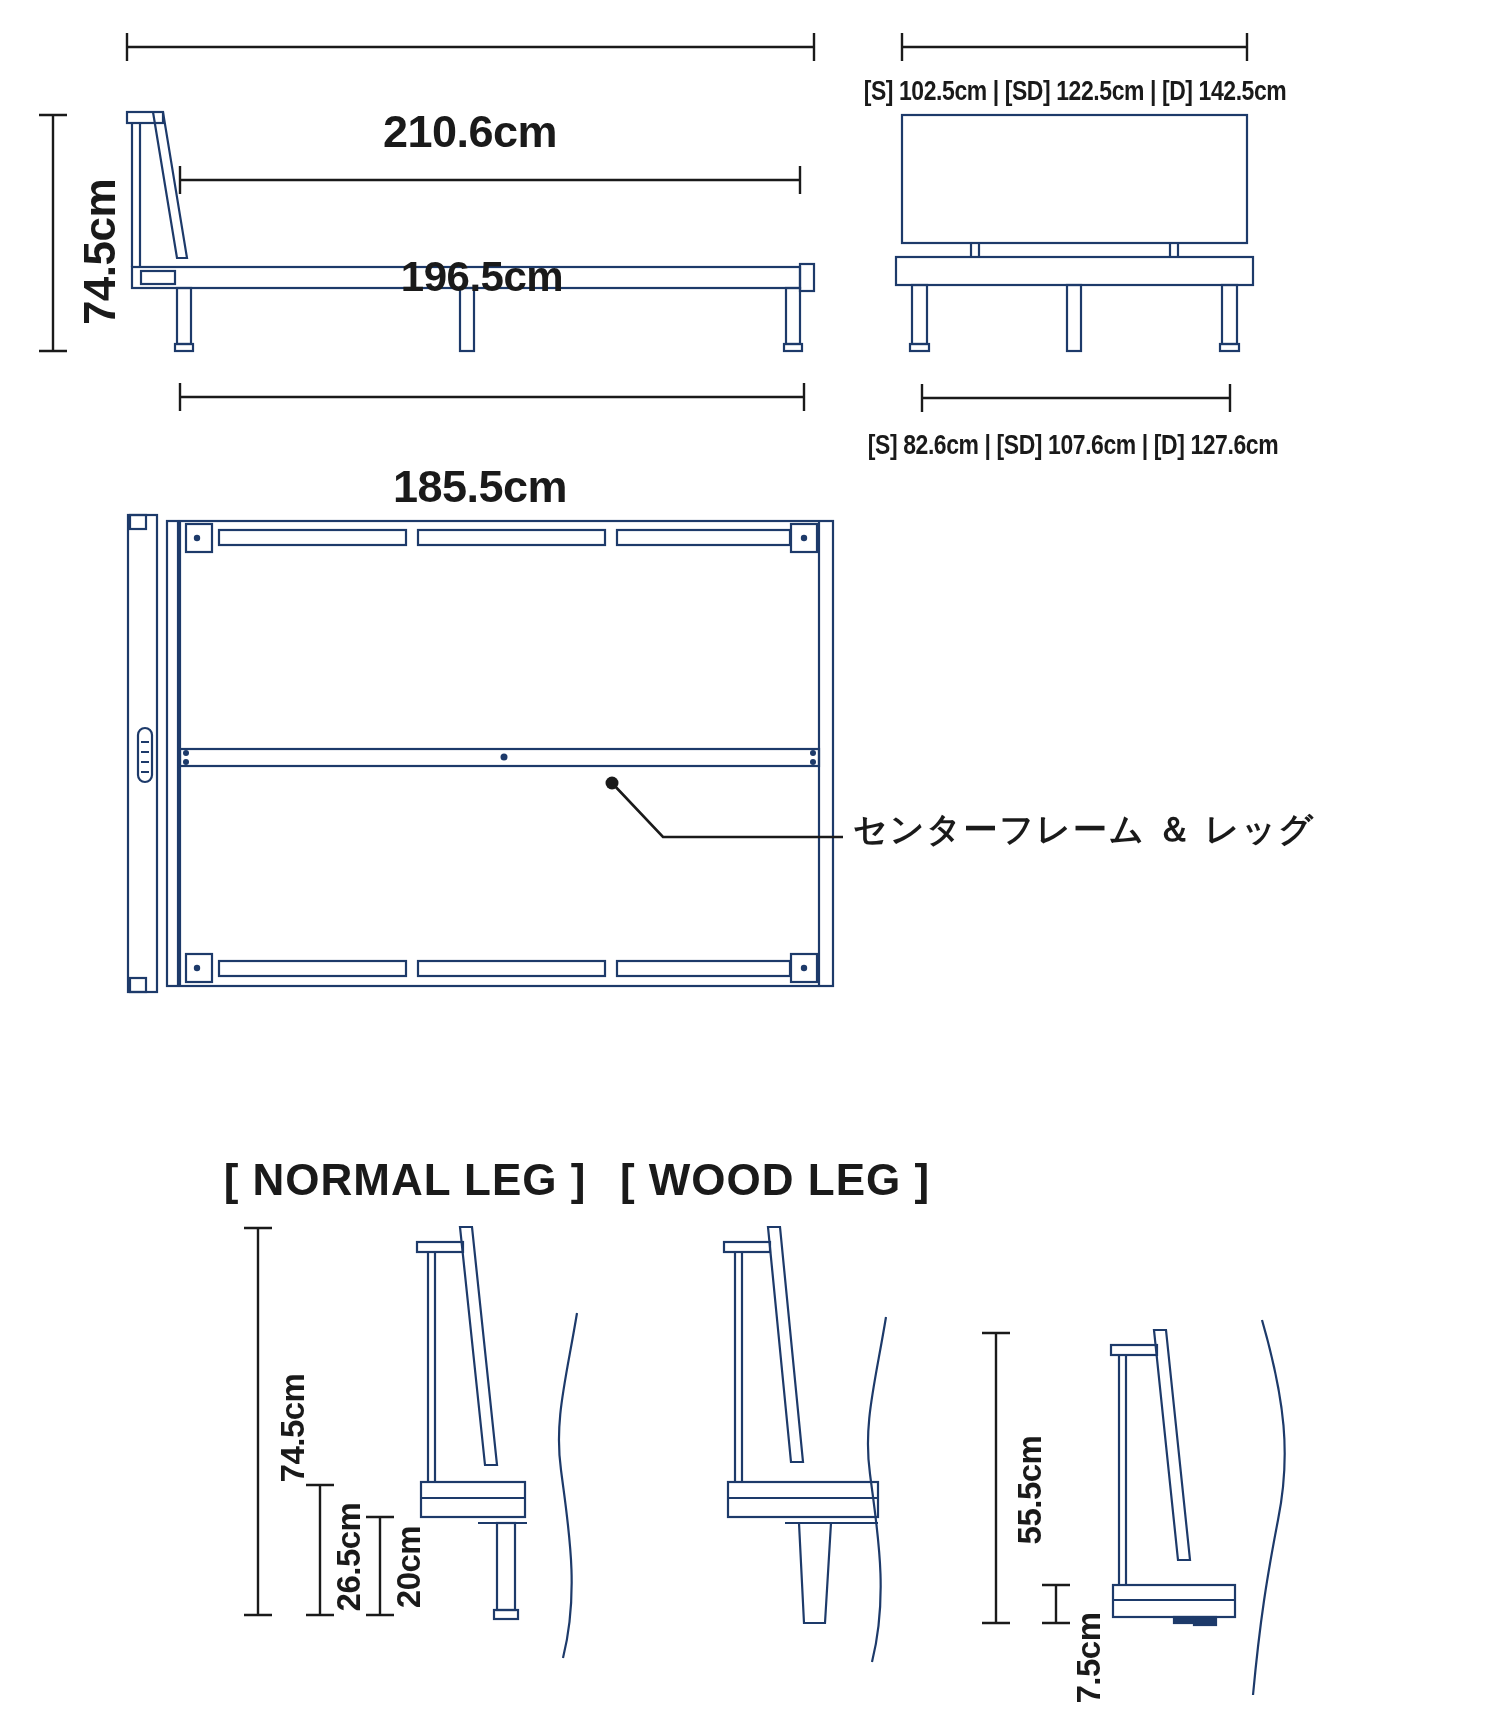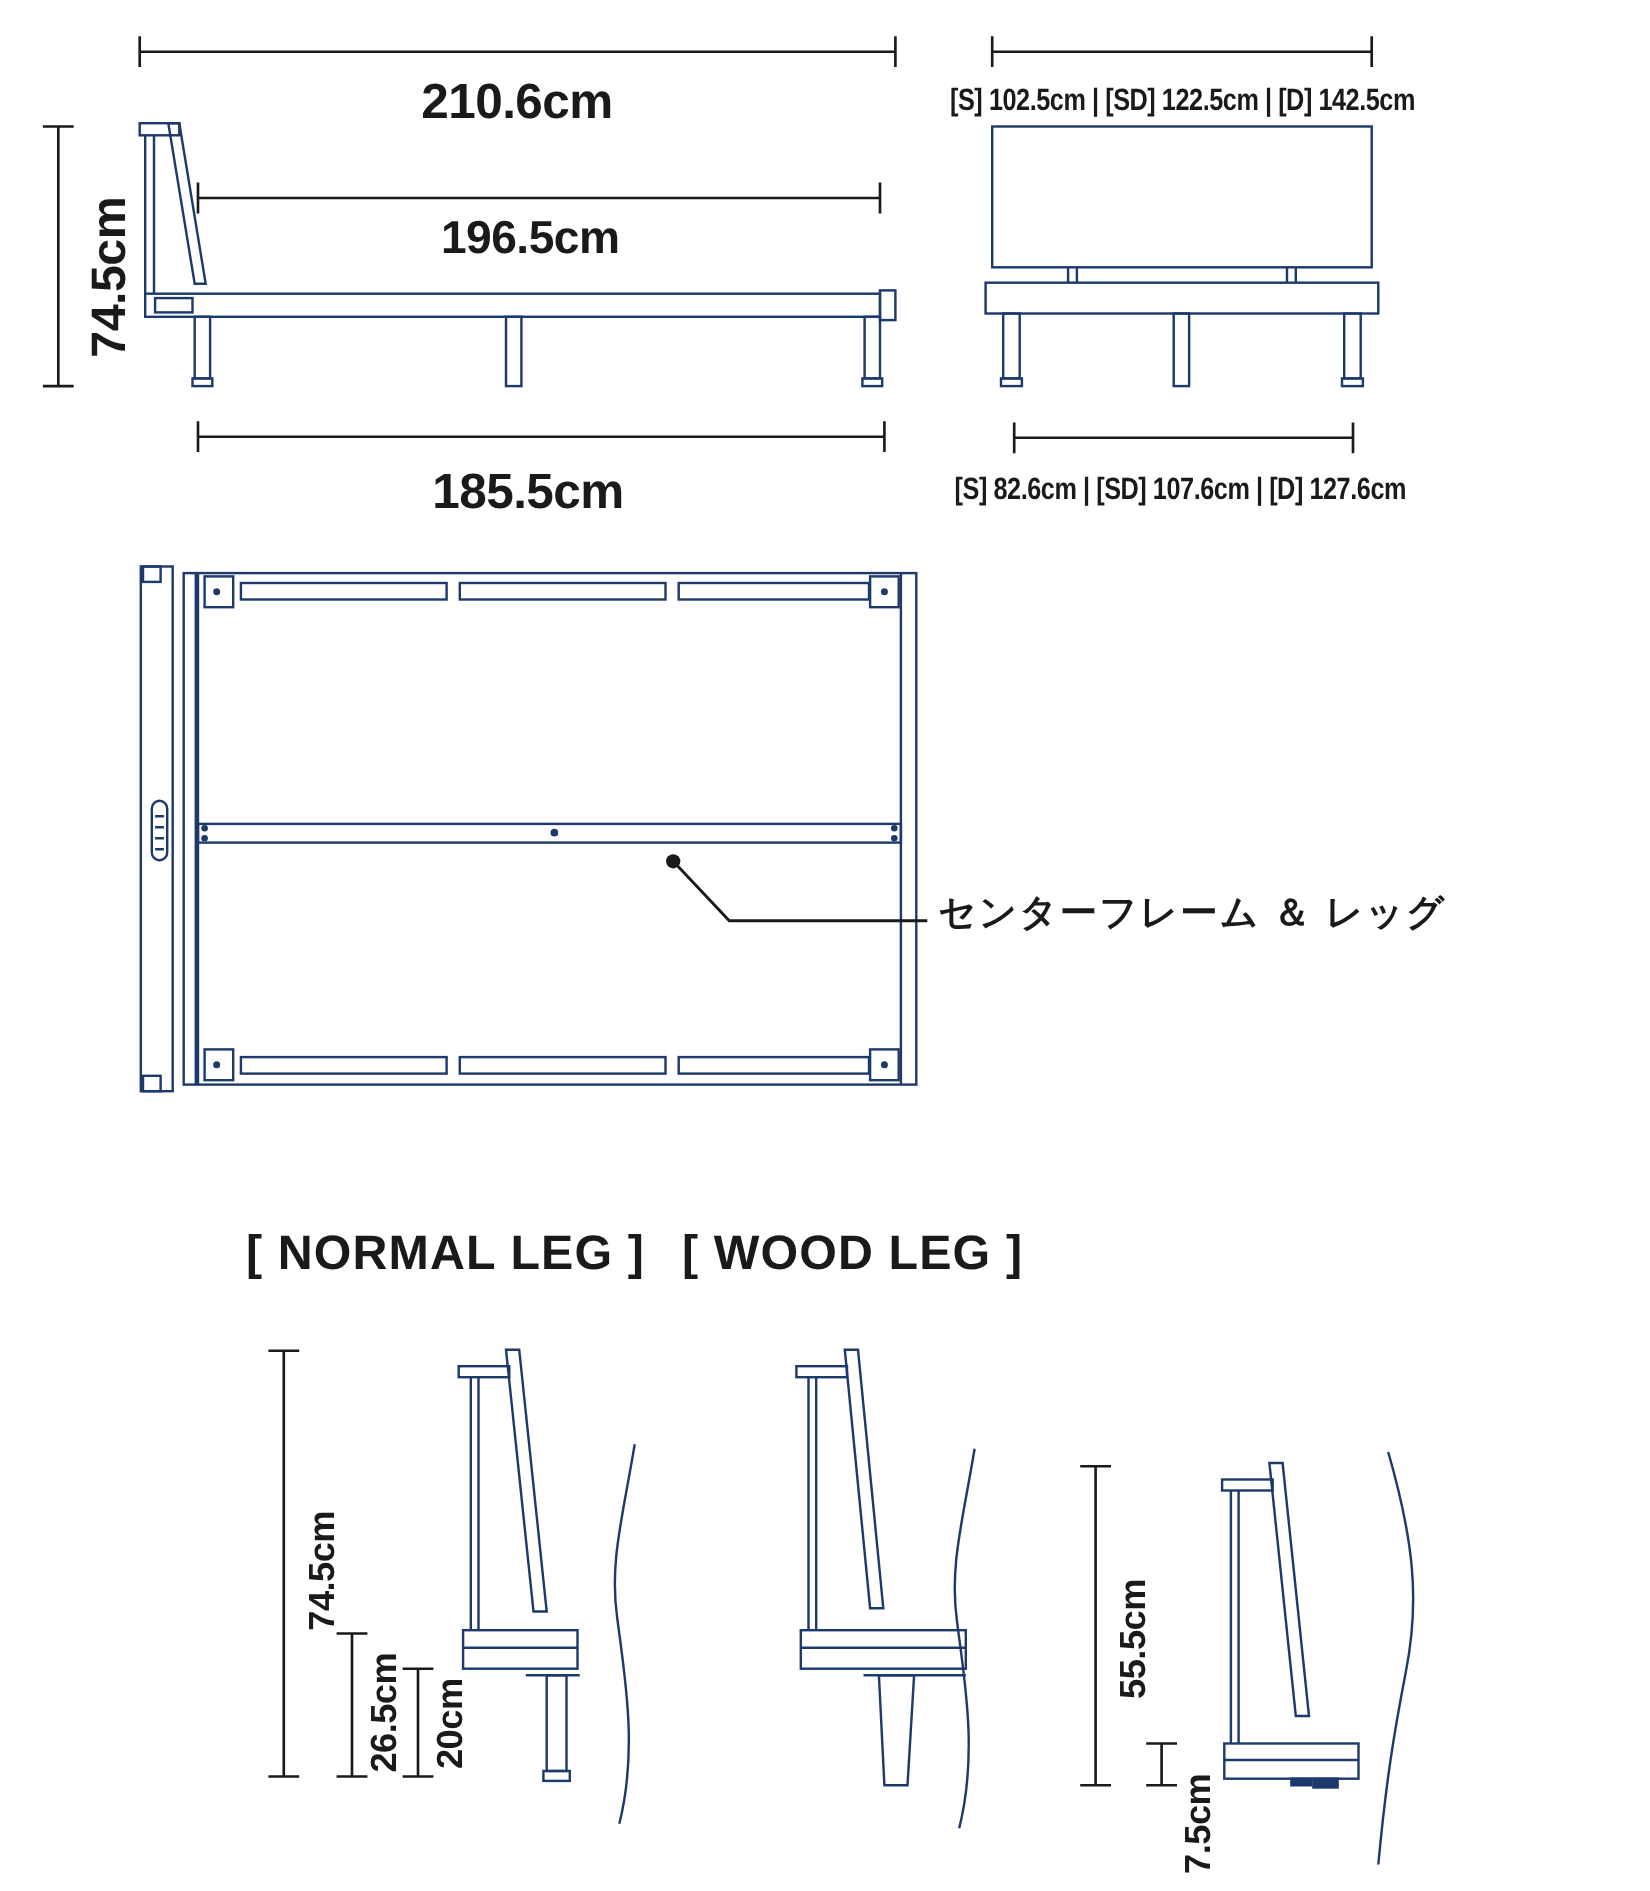--- a/index.html
+++ b/index.html
@@ -2,21 +2,21 @@
 <html><head>
 <meta charset="utf-8">
 <style>
   html,body{margin:0;padding:0;background:#ffffff;}
   #canvas{
     position:relative;width:1500px;height:1719px;background:#ffffff;overflow:hidden;
     font-family:"Liberation Sans", sans-serif;color:#1a1a1a;
   }
   #lineart{position:absolute;left:0;top:0;}
   .hlabel{position:absolute;transform:translate(-50%,-50%);white-space:nowrap;
-          font-weight:bold;letter-spacing:-0.5px;}
+          font-weight:bold;letter-spacing:-0.5px;margin-top:40px;}
   .cond{position:absolute;transform:translate(-50%,-50%) scaleX(0.82);white-space:nowrap;
           font-weight:bold;letter-spacing:-0.5px;}
   .vlabel{position:absolute;transform:translate(-50%,-50%) rotate(-90deg);white-space:nowrap;
           font-weight:bold;letter-spacing:-0.5px;}
   .note{position:absolute;transform:translateY(-50%);white-space:nowrap;
           font-weight:bold;letter-spacing:2px;}
   .f45{font-size:45px;} .f42{font-size:42px;} .f44{font-size:44px;}
   .f33{font-size:33px;} .f28{font-size:28px;} .f34{font-size:34px;}
   .heading{font-size:44px;font-weight:bold;letter-spacing:1px;}
 </style>
@@ -141,21 +141,21 @@
       <polygon points="1154,1330 1166,1330 1190,1560 1178,1560"></polygon>
       <rect x="1113" y="1585" width="122" height="32"></rect>
       <path d="M1113 1600 H1235"></path>
       <rect x="1174" y="1617" width="18" height="6" fill="#1d3a6a"></rect>
       <rect x="1194" y="1617" width="22" height="8" fill="#1d3a6a"></rect>
       <path d="M1262 1320 C1285 1400,1291 1455,1278 1520 C1267 1577,1260 1620,1253 1695"></path>
     </g>
   </svg>
 
   <div class="hlabel f45" style="left:470px;top:92px">210.6cm</div>
-  <div class="hlabel f42" style="left:482px;top:216px">196.5cm</div>
+  <div class="hlabel f42" style="left:482px;top:237px">196.5cm</div>
   <div class="vlabel f44" style="left:100px;top:252px">74.5cm</div>
   <div class="hlabel f45" style="left:480px;top:447px">185.5cm</div>
 
   <div class="cond f28" style="left:1075px;top:91px">[S] 102.5cm | [SD] 122.5cm | [D] 142.5cm</div>
   <div class="cond f28" style="left:1073px;top:445px">[S] 82.6cm | [SD] 107.6cm | [D] 127.6cm</div>
 
   <div class="note f34" style="left:853px;top:830px">センターフレーム ＆ レッグ</div>
 
   <div class="hlabel heading" style="left:405px;top:1140px">[ NORMAL LEG ]</div>
   <div class="hlabel heading" style="left:775px;top:1140px">[ WOOD LEG ]</div>

